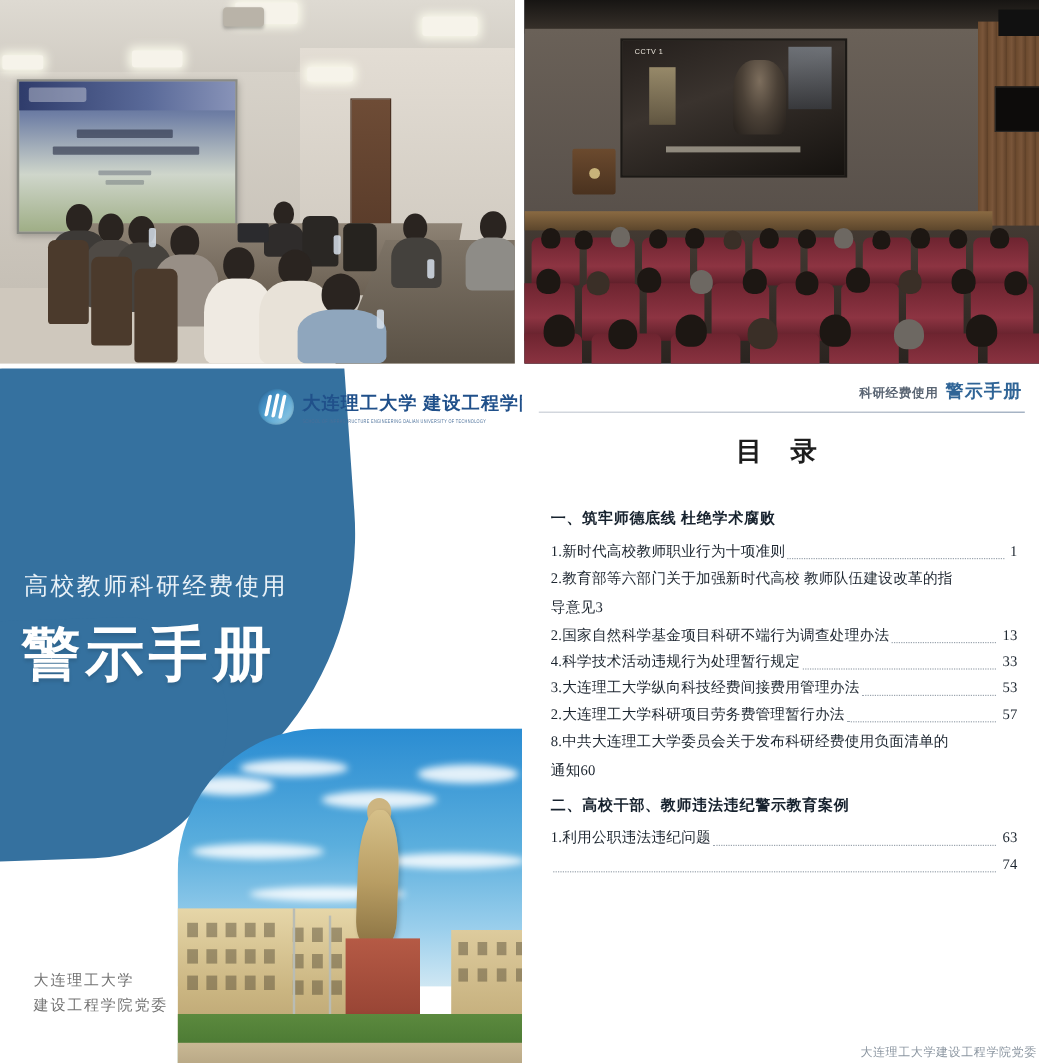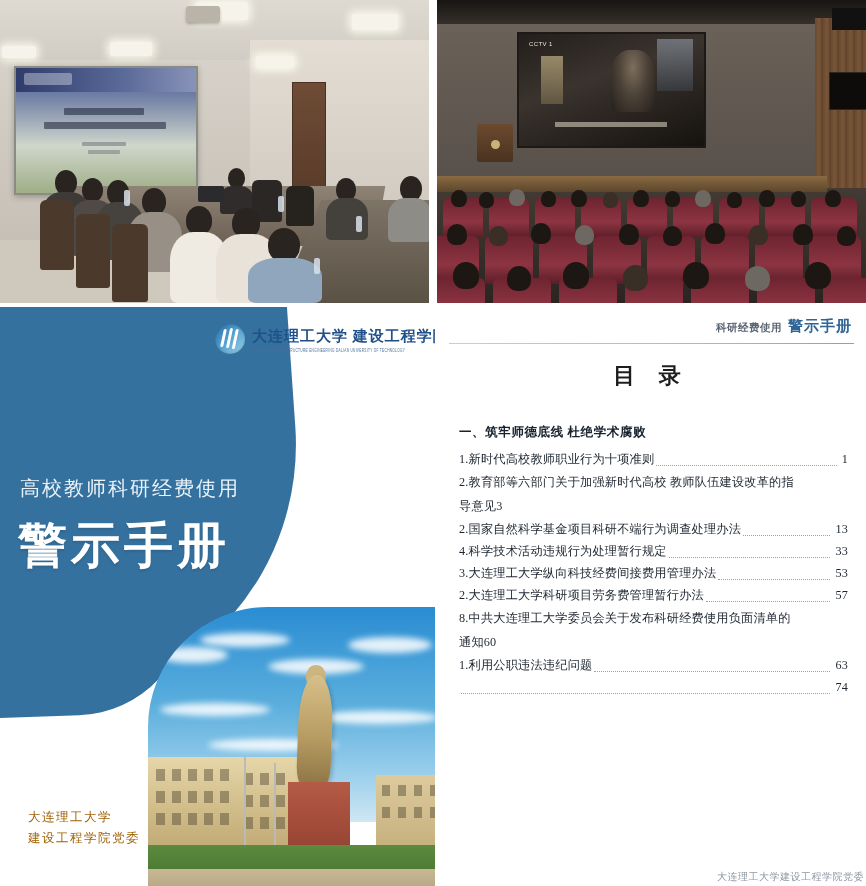--- a/index.html
+++ b/index.html
@@ -127,21 +127,21 @@
      box-shadow:2px 2px 4px rgba(0,0,0,.2);}
   .cp-statue-head{position:absolute;left:158px;top:58px;width:20px;height:22px;
      background:#cdb581;border-radius:50% 50% 40% 40%;}
   .cp-base{position:absolute;left:140px;top:175px;width:62px;height:86px;
      background:linear-gradient(180deg,#b55a45 0%,#9a4636 70%,#7d3527 100%);}
   .cp-hedge{position:absolute;left:0;top:238px;width:300px;height:52px;
      background:linear-gradient(180deg,#5c8a3e 0%,#3d6b2a 100%);}
   .cp-ground{position:absolute;left:0;top:262px;width:300px;height:28px;
      background:linear-gradient(180deg,#c9b894 0%,#b0a07e 100%);}
   .cp-pole{position:absolute;width:2px;background:#b9bcb4;}
-  .cov-foot{position:absolute;left:28px;top:500px;color:#a16207;font-size:12.5px;
+  .cov-foot{position:absolute;left:28px;top:500px;color:#737373;font-size:12.5px;
      line-height:21px;letter-spacing:1.5px;}
 
   
   #toc{position:absolute;left:437px;top:307px;width:429px;height:579px;
      background:#ffffff;font-family:"Liberation Serif","DejaVu Serif",serif;}
   .toc-header{position:absolute;right:14px;top:10px;display:flex;align-items:baseline;gap:6px;}
   .toc-hd-small{font-size:10.5px;color:#5a6573;letter-spacing:.5px;font-weight:bold;}
   .toc-hd-big{font-size:15px;color:#2f6496;font-weight:bold;letter-spacing:1px;
      font-family:"Liberation Serif",serif;}
   .toc-rule{position:absolute;left:12px;right:12px;top:36px;height:1px;
@@ -448,20 +448,21 @@
 
       <div class="toc-wrap">
         <div>8.中共大连理工大学委员会关于发布科研经费使用负面清单的</div>
         <div class="l2">
           <span class="txt">通知</span>
           <span class="dots"></span>
           <span class="pg">60</span>
         </div>
       </div>
 
+      <div class="toc-sec">二、高校干部、教师违法违纪警示教育案例</div>
 
       <div class="toc-item">
         <span class="txt">1.利用公职违法违纪问题</span>
         <span class="dots"></span>
         <span class="pg">63</span>
       </div>
 
       <div class="toc-item">
         <span class="dots"></span>
         <span class="pg">74</span>

